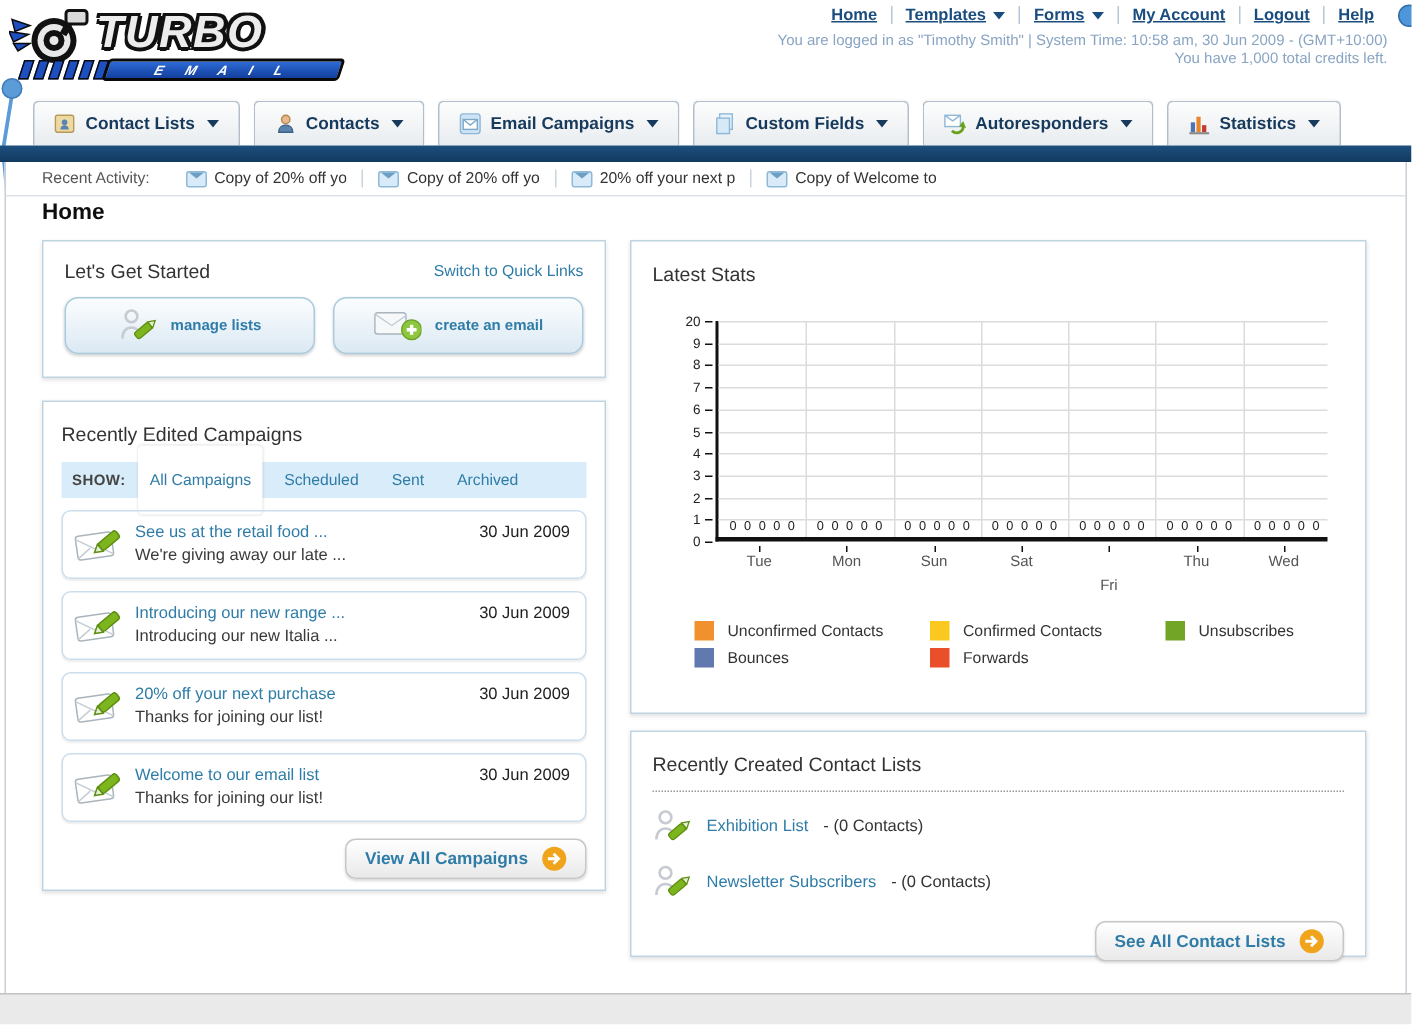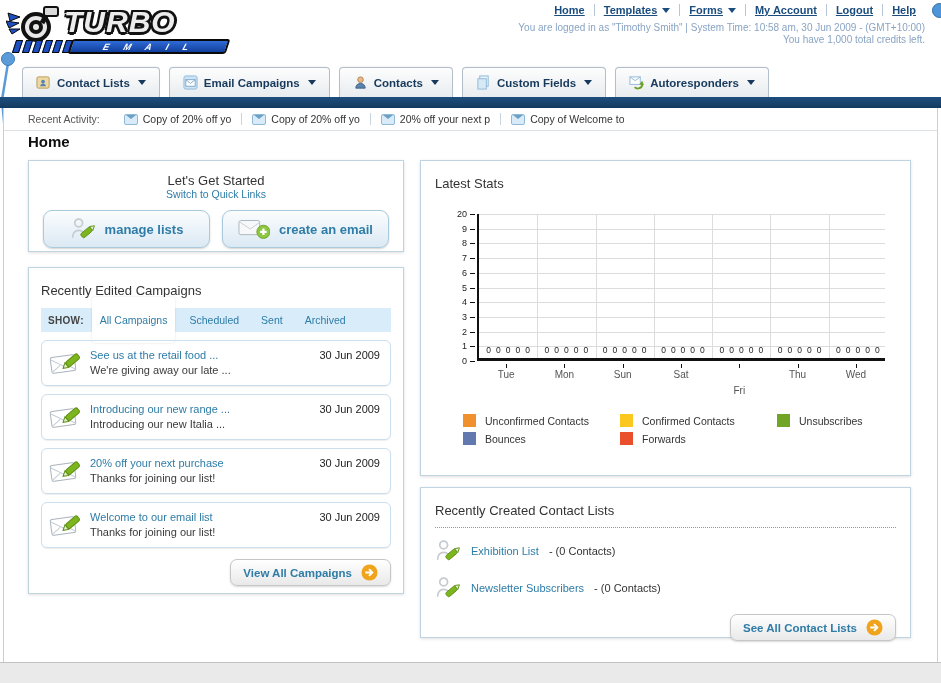--- a/index.html
+++ b/index.html
@@ -47,25 +47,25 @@
   .mini-env::after { content:""; position:absolute; left:1px; top:0; border-left:5px solid transparent; border-right:5px solid transparent; border-top:4px solid #6D9FC4; }
 
   .page-title { position:absolute; left:28px; top:133px; font-size:15px; font-weight:bold; color:#0E0E0E; }
 
   
   .panel { position:absolute; background:#fff; border:1px solid #BFD3E0; box-shadow:0 1px 3px rgba(0,0,0,.13); }
   .panel-title { font-size:13px; color:#333; }
 
   
   .gs { left:28px; top:160px; width:376px; height:92px; padding:12px 14px; }
-  .gs-head { display:flex; justify-content:space-between; align-items:center;flex-direction:column; }
+  .gs-head { display:flex; justify-content:space-between; align-items:center; }
   .gs-link { font-size:10.5px; color:#2E7CA7; cursor:pointer; }
   .gs-btns { display:flex; gap:12px; margin-top:10px; }
   .gs-btn { flex:1; height:38px; display:flex; align-items:center; justify-content:center; gap:9px; background:linear-gradient(#FBFDFE,#DBE9F3);
-    border:1px solid #A9C9DC; border-radius:9px; box-shadow:0 1px 2px rgba(0,0,0,.18); font-size:13px; font-weight:bold; color:#2E7CA7; cursor:pointer; }
+    border:1px solid #A9C9DC; border-radius:9px; box-shadow:0 1px 2px rgba(0,0,0,.18); font-size:10px; font-weight:bold; color:#2E7CA7; cursor:pointer; }
 
   
   .camps { left:28px; top:267px; width:376px; height:327px; padding:13px 12px; }
   .show-bar { margin-top:9px; background:#D9ECF9; height:24px; display:flex; align-items:center; padding:0 7px; font-size:10px; color:#333; }
   .show-label { font-weight:bold; color:#444; margin-right:8px; letter-spacing:.3px; }
   .show-tab { font-size:10.5px; color:#2E7CA7; padding:17px 8px; margin-right:6px; cursor:pointer; border-radius:3px; }
   .show-tab.active { background:#fff; color:#2E7CA7; box-shadow:0 0 2px rgba(0,0,0,.15); }
   .camp-card { position:relative; margin-top:8px; height:46px; border:1px solid #CBDEED; border-radius:6px; box-shadow:0 1px 1px rgba(0,0,0,.07); padding:5px 8px 5px 48px; cursor:pointer; }
   .camp-card .cicon { position:absolute; left:7px; top:7px; }
   .camp-title { font-size:11px; color:#2E7CA7; margin-top:3px; }
@@ -171,51 +171,61 @@
       <svg width="15" height="15" viewBox="0 0 16 16">
           <rect x="1" y="2" width="13" height="12" rx="1.5" fill="#EDD9A3" stroke="#B99A55"></rect>
           <circle cx="7.5" cy="7" r="2" fill="#5B83B0"></circle>
           <path d="M4.5 12c0-2 1.5-3 3-3s3 1 3 3z" fill="#5B83B0"></path>
         </svg>
       <span>Contact Lists</span>
         <span class="dd-arrow"></span>
     </div>
     <div class="tab">
       <svg width="15" height="15" viewBox="0 0 16 16">
+          <circle cx="8" cy="5" r="3" fill="#E8B88A" stroke="#B08850"></circle>
+          <path d="M3 14c0-3.3 2.2-5 5-5s5 1.7 5 5z" fill="#5B83B0" stroke="#3E6185"></path>
+        </svg>
+      <span>Contacts</span>
+        <span class="dd-arrow"></span>
+    </div>
+    <div class="tab">
+      <svg width="15" height="15" viewBox="0 0 16 16">
           <rect x="1" y="1" width="14" height="14" rx="2" fill="#CCE4F5" stroke="#8FB8D8"></rect>
           <rect x="3" y="5" width="10" height="7" fill="#fff" stroke="#7FA8C8"></rect>
           <path d="M3 5l5 4 5-4" fill="none" stroke="#7FA8C8"></path>
         </svg>
       <span>Email Campaigns</span>
-        <span class="dd-arrow"></span>
-    </div>
-    <div class="tab">
-      <svg width="15" height="15" viewBox="0 0 16 16">
-          <circle cx="8" cy="5" r="3" fill="#E8B88A" stroke="#B08850"></circle>
-          <path d="M3 14c0-3.3 2.2-5 5-5s5 1.7 5 5z" fill="#5B83B0" stroke="#3E6185"></path>
-        </svg>
-      <span>Contacts</span>
         <span class="dd-arrow"></span>
     </div>
     <div class="tab">
       <svg width="15" height="15" viewBox="0 0 16 16">
           <rect x="4" y="1" width="9" height="11" fill="#E8F2FA" stroke="#8FB8D8"></rect>
           <rect x="2" y="4" width="9" height="11" fill="#D6E9F6" stroke="#8FB8D8"></rect>
         </svg>
       <span>Custom Fields</span>
         <span class="dd-arrow"></span>
     </div>
     <div class="tab">
       <svg width="15" height="15" viewBox="0 0 16 16">
           <rect x="1" y="2" width="11" height="8" fill="#fff" stroke="#8FB8D8"></rect>
           <path d="M1 2l5.5 4L12 2" fill="none" stroke="#8FB8D8"></path>
           <path d="M6 13c3 3 8 1 8-3" stroke="#6AA21E" stroke-width="2" fill="none"></path>
           <polygon points="14,6 16,11 11,10" fill="#6AA21E"></polygon>
         </svg>
       <span>Autoresponders</span>
+        <span class="dd-arrow"></span>
+    </div>
+    <div class="tab">
+      <svg width="15" height="15" viewBox="0 0 16 16">
+          <rect x="2" y="7" width="3" height="7" fill="#4A76B8"></rect>
+          <rect x="6" y="3" width="3" height="11" fill="#E8842C"></rect>
+          <rect x="10" y="9" width="3" height="5" fill="#C23B2E"></rect>
+          <rect x="1" y="14" width="14" height="1.5" fill="#888"></rect>
+        </svg>
+      <span>Statistics</span>
         <span class="dd-arrow"></span>
     </div>
   </div>
   <div class="navybar"></div>
 
   <div class="frame"></div>
   <div class="page-footer"></div>
 
   <div class="activity">
     <span class="activity-label">Recent Activity:</span>

